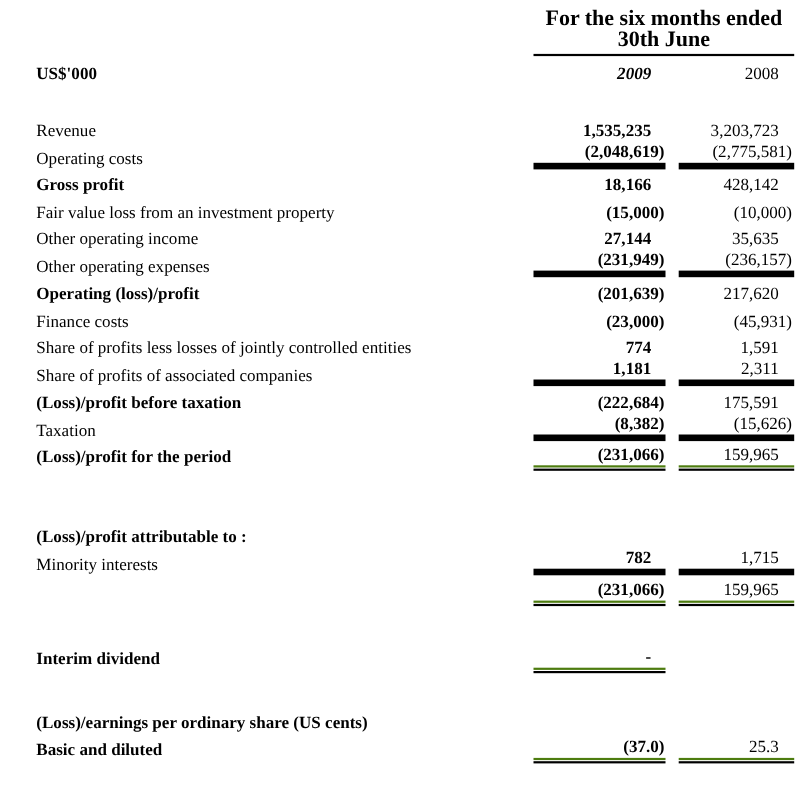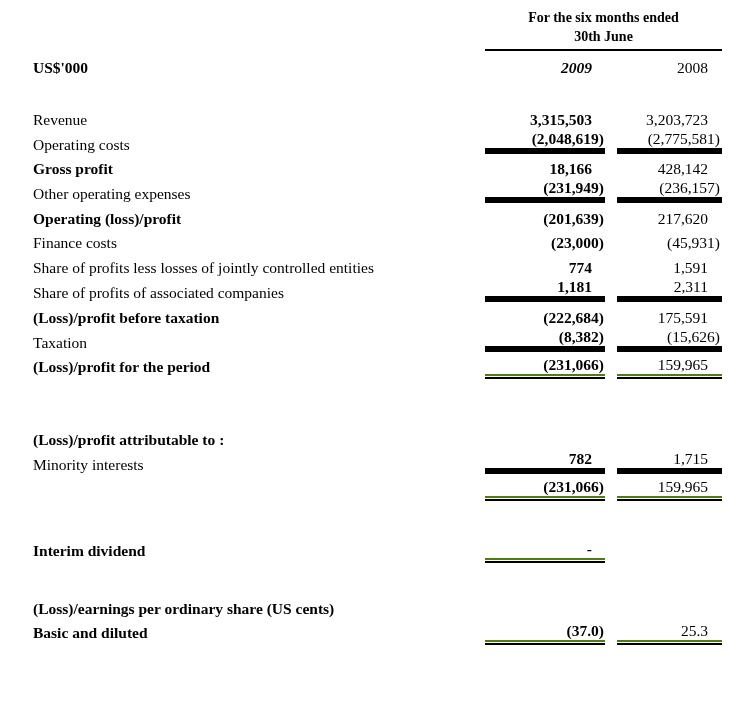--- a/index.html
+++ b/index.html
@@ -20,21 +20,21 @@
     overflow: hidden;
   }
   
   .table-head {
     display: grid;
     grid-template-columns: 1fr 237px;
   }
   .period {
     text-align: center;
     font-weight: 700;
-    font-size: 14px;
+    font-size: 20px;
     line-height: 19px;
     border-bottom: 2px solid #000;
     padding-bottom: 3px;
   }
   .year-row {
     display: grid;
     grid-template-columns: 1fr 120px 12px 105px;
     align-items: end;
     min-height: 26px;
   }
@@ -97,40 +97,52 @@
     <div class="currency">US$'000</div>
     <div class="year c09">2009</div>
     <div></div>
     <div class="year c08">2008</div>
   </div>
 
   <div class="sp1"></div>
 
   <div class="row">
     <div class="label">Revenue</div>
-    <div class="val c09">3,315,503</div>
+    <div class="val c09">1,535,235</div>
       <div></div>
     <div class="val c08">3,203,723</div>
   </div>
 
   <div class="row">
     <div class="label">Operating costs</div>
     <div class="val c09 u1 hang">(2,048,619)</div>
       <div></div>
     <div class="val c08 u1 hang">(2,775,581)</div>
   </div>
 
   <div class="row r-bold">
     <div class="label">Gross profit</div>
     <div class="val c09">18,166</div>
       <div></div>
     <div class="val c08">428,142</div>
   </div>
 
-
+  <div class="row">
+    <div class="label">Fair value loss from an investment property</div>
+    <div class="val c09 hang">(15,000)</div>
+      <div></div>
+    <div class="val c08 hang">(10,000)</div>
+  </div>
+
+  <div class="row">
+    <div class="label">Other operating income</div>
+    <div class="val c09">27,144</div>
+      <div></div>
+    <div class="val c08">35,635</div>
+  </div>
 
   <div class="row">
     <div class="label">Other operating expenses</div>
     <div class="val c09 u1 hang">(231,949)</div>
       <div></div>
     <div class="val c08 u1 hang">(236,157)</div>
   </div>
 
   <div class="row r-bold">
     <div class="label">Operating (loss)/profit</div>

